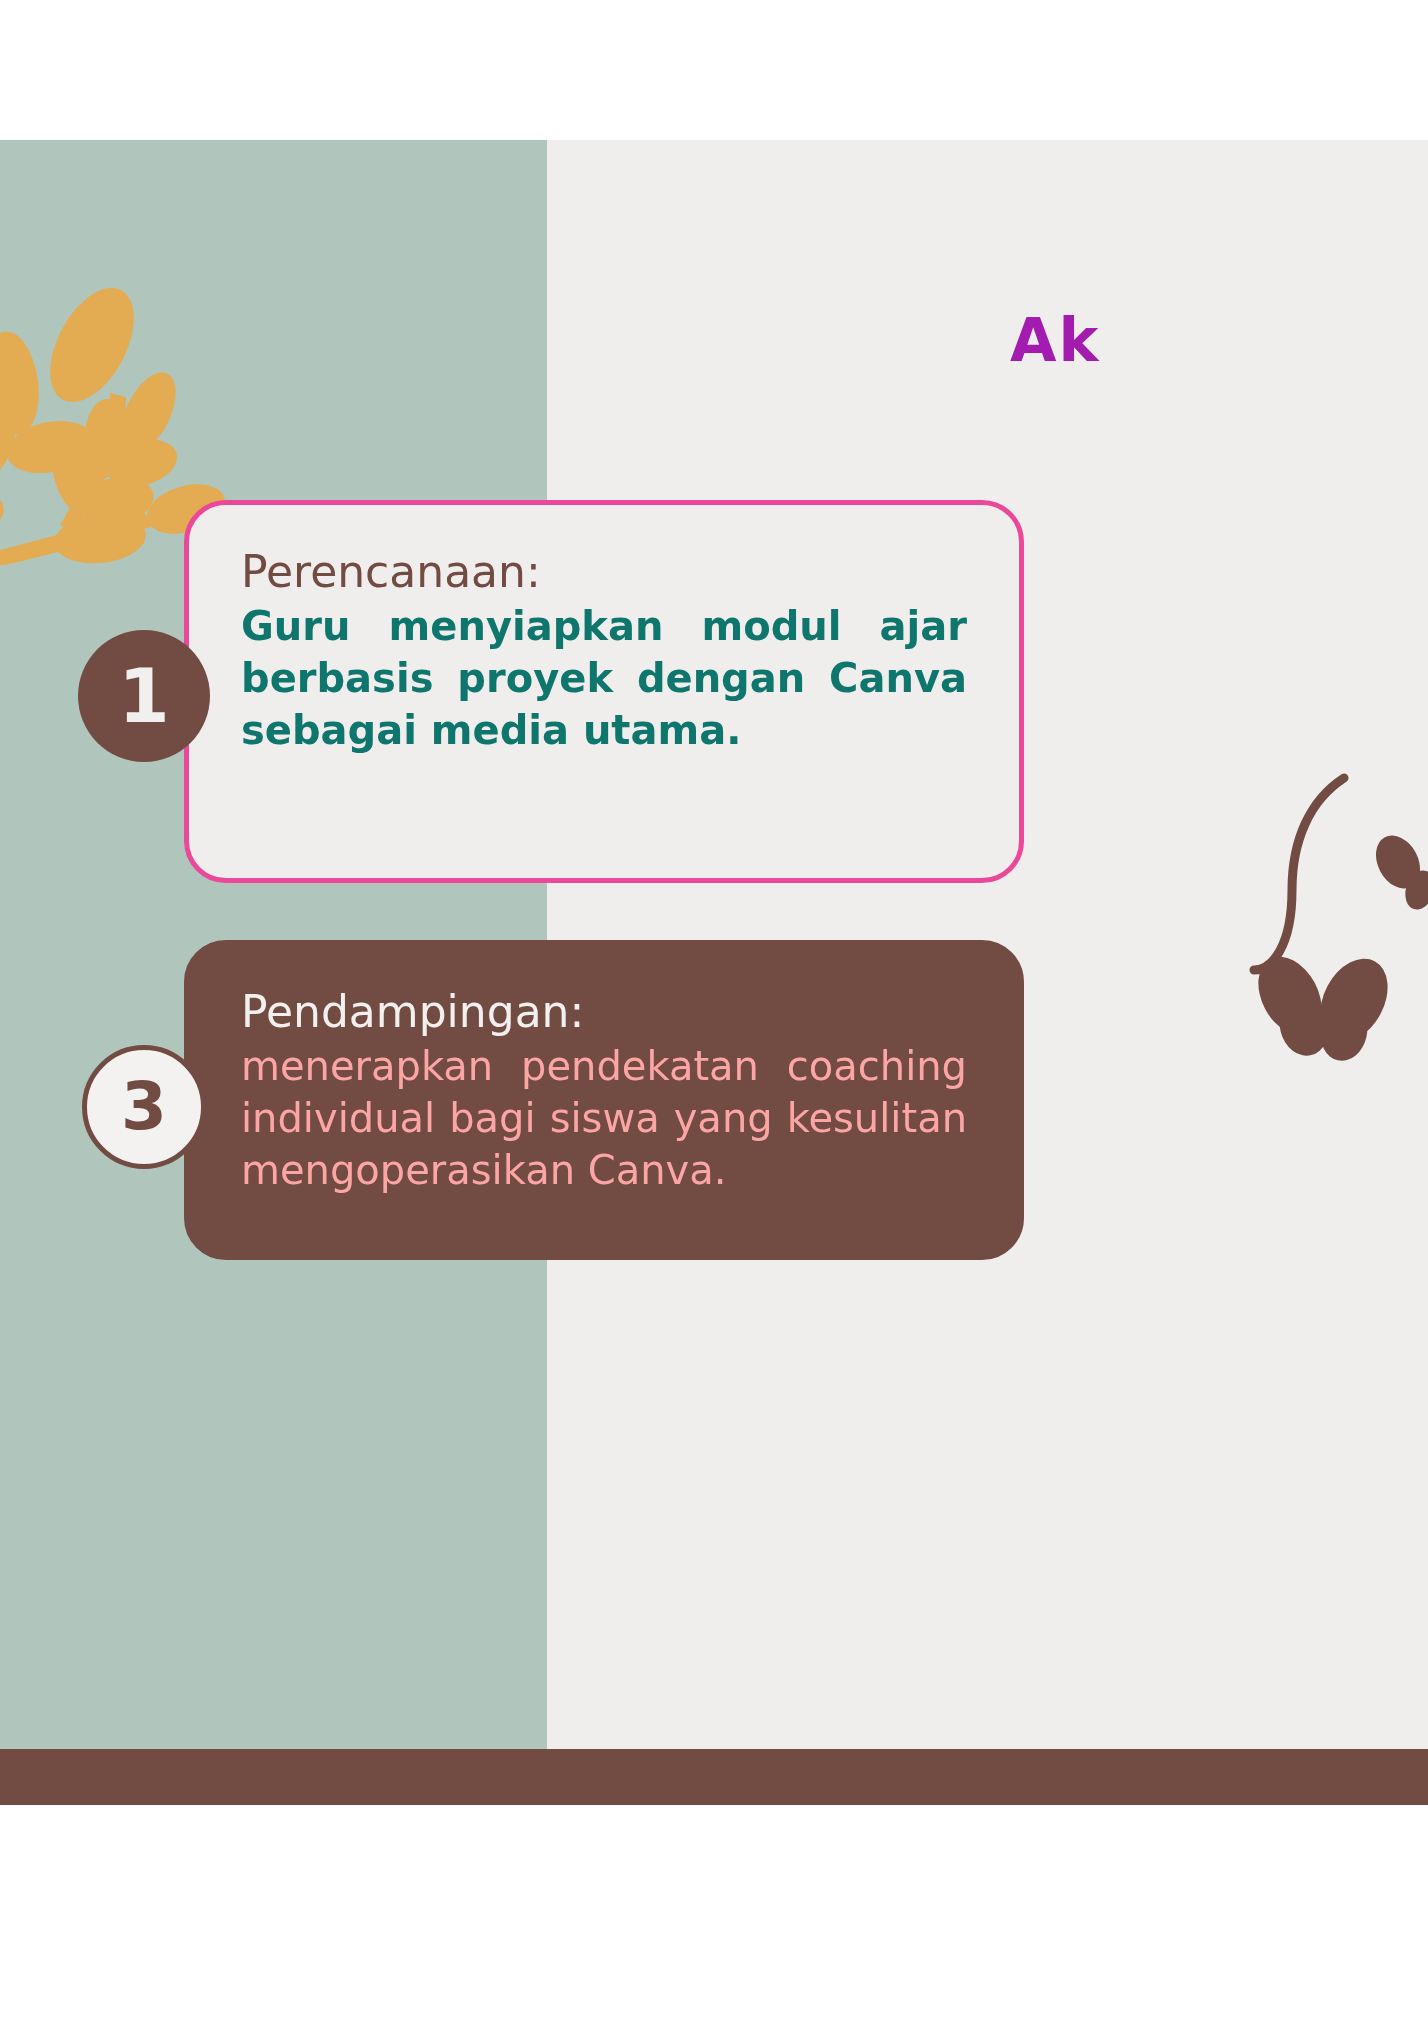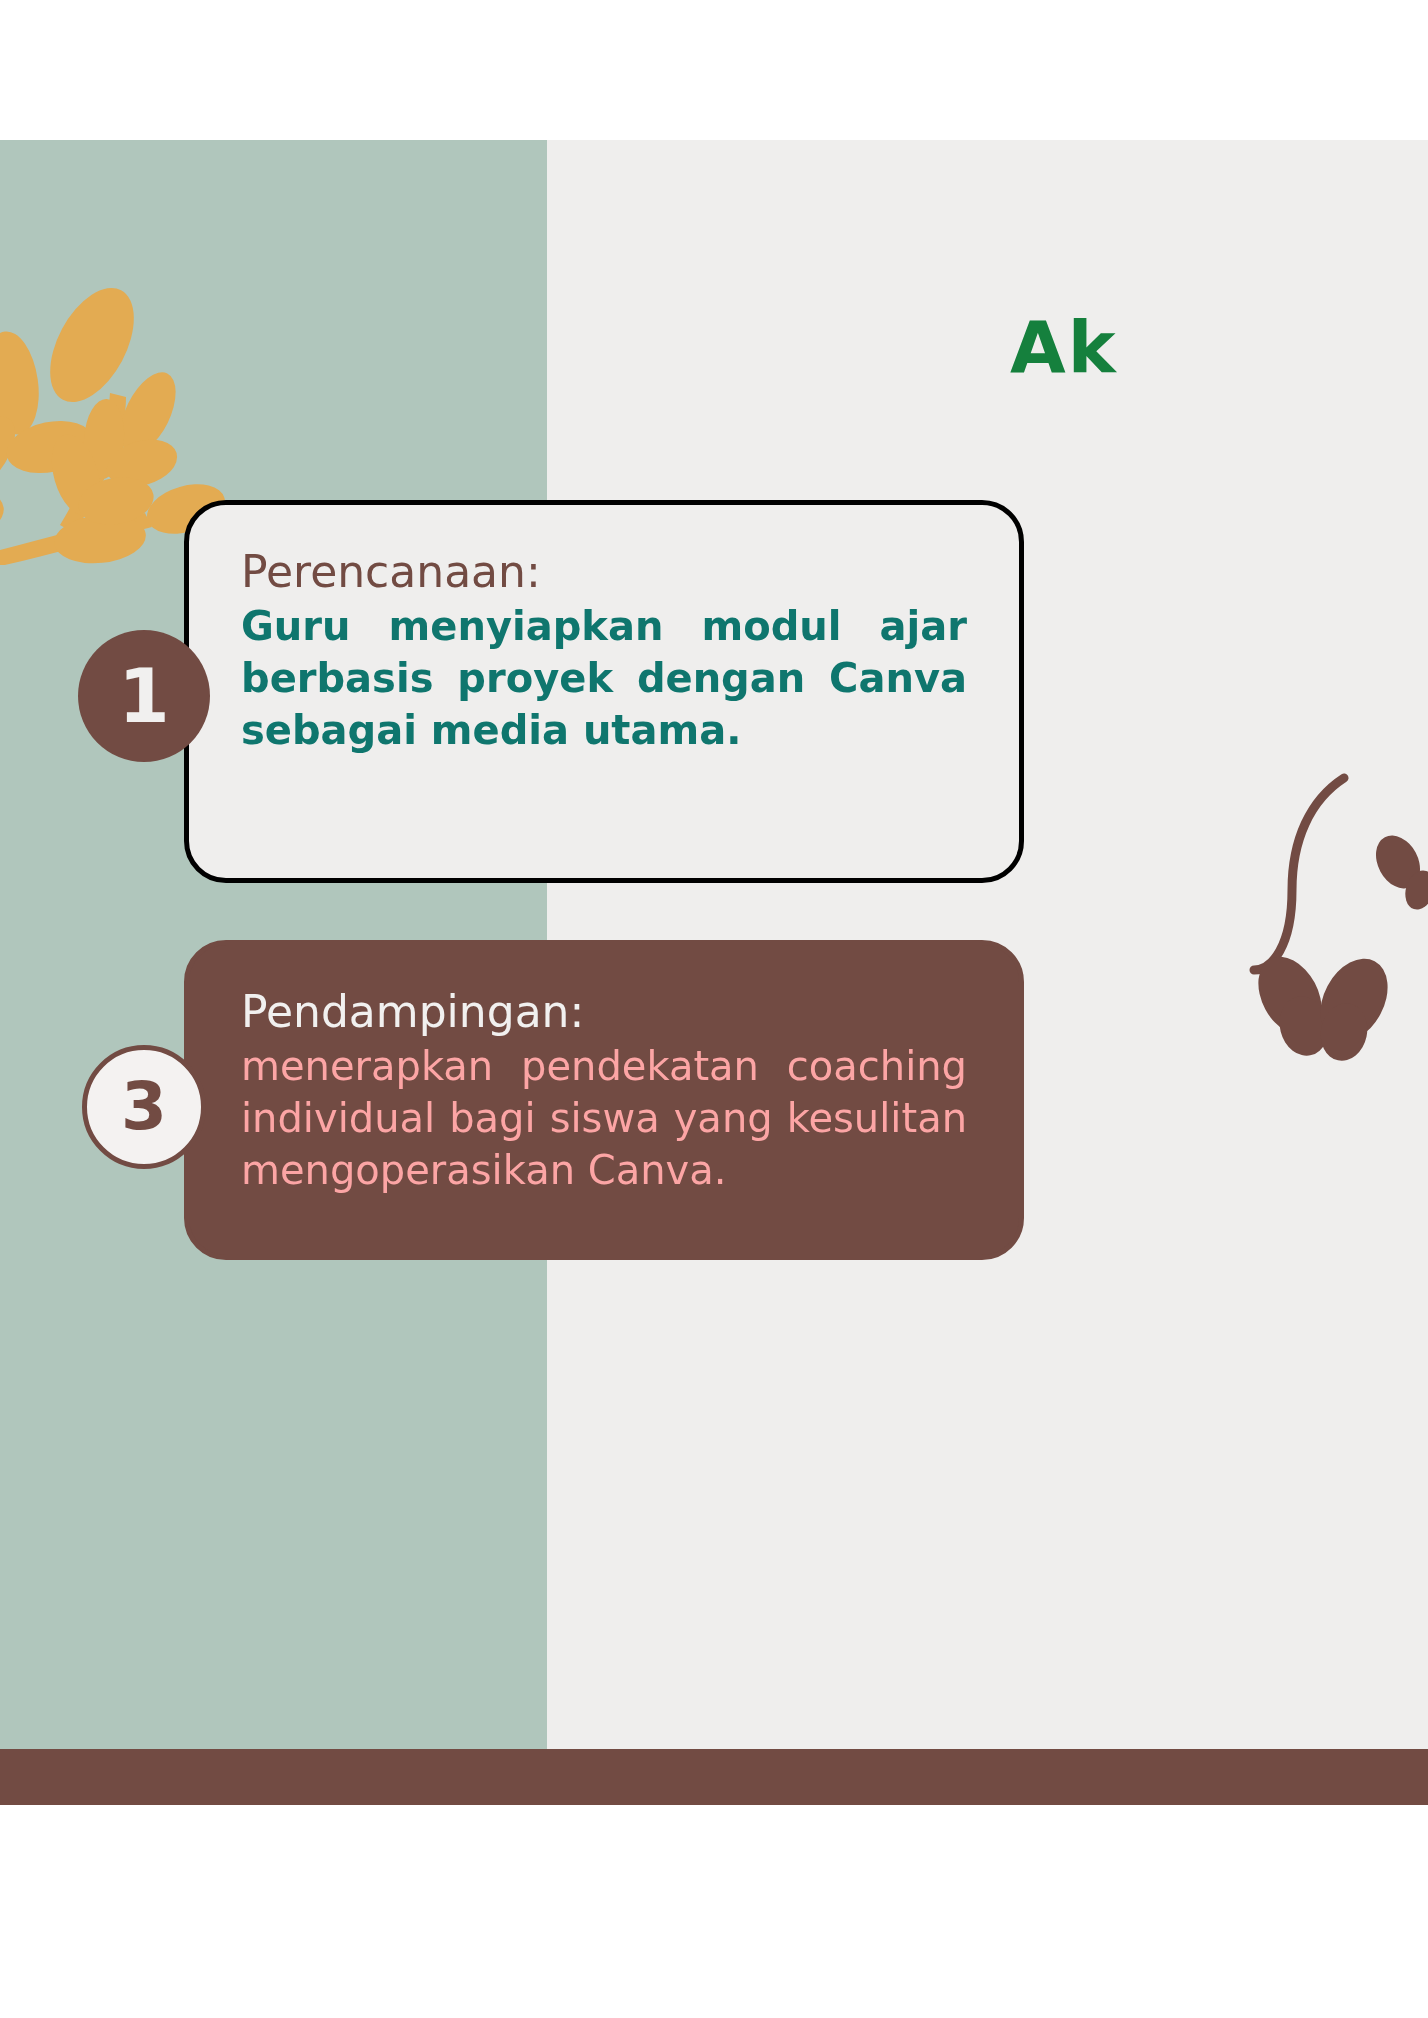--- a/index.html
+++ b/index.html
@@ -67,39 +67,39 @@
     pointer-events: none;
   }
 
   
   .headline {
     position: absolute;
     left: 1010px;
     top: 165px;
     font-family: "DejaVu Sans", sans-serif;
     font-weight: 700;
-    font-size: 72px;
+    font-size: 60px;
     letter-spacing: 2px;
-    color: #15803d;
+    color: #a21caf;
     white-space: nowrap;
   }
 
   
   .card {
     position: absolute;
     box-sizing: border-box;
     border-radius: 42px;
   }
   .card-1 {
     left: 184px;
     top: 360px;
     width: 840px;
     height: 383px;
     background: #efeeed;
-    border: 5px solid #000000;
+    border: 5px solid #ec4899;
   }
   .card-2 {
     left: 184px;
     top: 800px;
     width: 840px;
     height: 320px;
     background: #724b43;
     border: 5px solid #724b43;
   }
 

